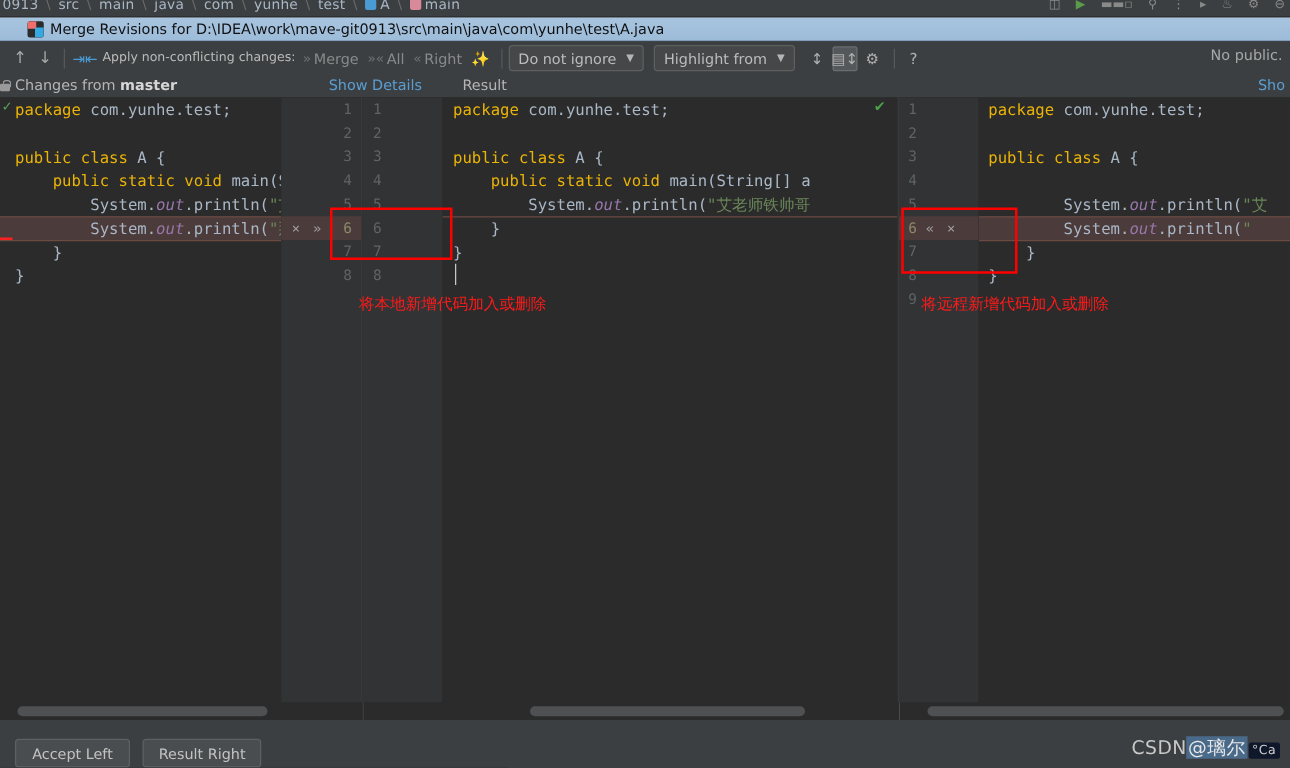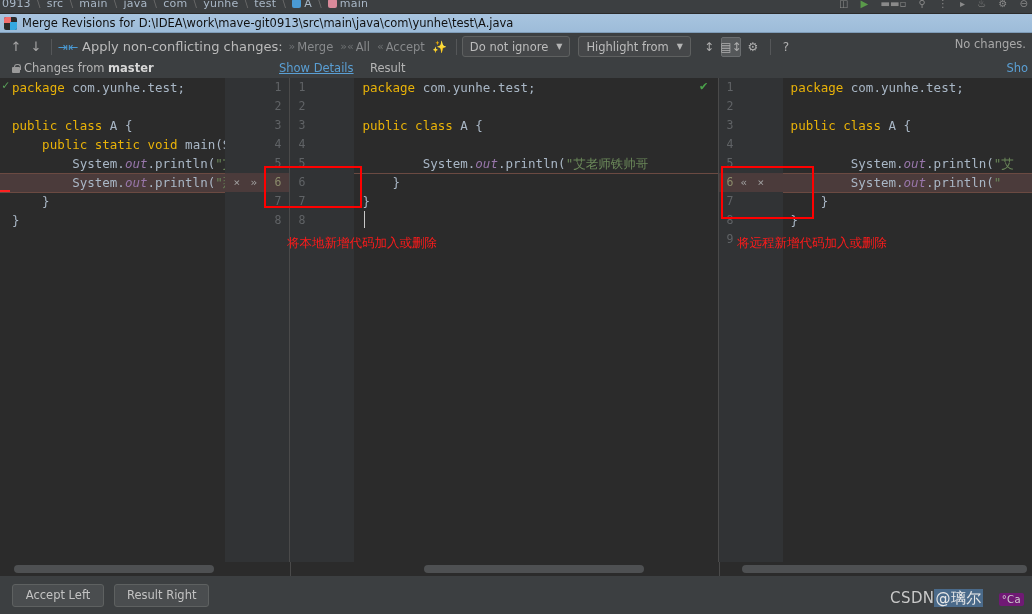--- a/index.html
+++ b/index.html
@@ -35,21 +35,21 @@
   
   .dialog {
     position: absolute; left: 0; top: 14px;
     width: 1032px; height: 600px;
     background: #3c3f41;
     display: flex; flex-direction: column;
   }
   .titlebar {
     height: 19px; flex: none;
     background: linear-gradient(#a8c4df, #9dbcd9);
-    display: flex; align-items: center; padding-left: 4px;
+    display: flex; align-items: center; padding-left: 22px;
     border-bottom: 1px solid #7f9cb8;
   }
   .app-icon {
     width: 13px; height: 13px; flex: none; margin-right: 5px;
     position: relative; border-radius: 2px; overflow: hidden;
     background: #2b2b2b;
   }
   .app-icon::before {
     content:''; position:absolute; left:0; top:0; width:50%; height:50%;
     background:#f26d6d;
@@ -74,21 +74,21 @@
   .tb-btn {
     width: 20px; height: 20px; display: inline-flex;
     align-items: center; justify-content: center;
     color: #a6a6a6; font-size: 13px; line-height: 1;
   }
   .tb-sep {
     width: 1px; height: 16px; background: #555759; margin: 0 5px; flex: none;
   }
   .merge-icon { color: #4a9ad4; font-size: 12px; position: relative; width:22px; }
   .tb-label {
-    font-size: 13px; color: #bbbbbb; margin: 0 6px 0 3px;
+    font-size: 10px; color: #bbbbbb; margin: 0 6px 0 3px;
   }
   .tb-link {
     font-size: 11.5px; color: #888a8c; margin-right: 7px;
   }
   .tb-chev { color: #6f7274; font-size: 11px; margin-right: 2px; }
   .wand { color: #7e8184; font-size: 12px; margin-right: 4px; }
 
   .combo {
     height: 21px; border: 1px solid #5e6060; border-radius: 3px;
     background: #454749; color: #bcbcbc; font-size: 11.5px;
@@ -209,39 +209,39 @@
   }
   .hbar-track { position: relative; height: 14px; background: #2b2b2b; }
   .hbar-thumb {
     position: absolute; top: 3px; height: 8px; border-radius: 4px;
     background: #4e5052;
   }
 
   
   .bottombar {
     height: 38px; flex: none; background: #3c3f41;
-    display: flex; align-items: center; padding: 0 12px;
+    display: flex; align-items: flex-end; padding: 0 12px;
     position: relative;
   }
   .btn {
     height: 23px; min-width: 92px; padding: 0 12px;
     border: 1px solid #5e6161; border-radius: 3px;
     background: #4a4d4f; color: #c3c3c3; font-size: 11.5px;
     display: inline-flex; align-items: center; justify-content: center;
     margin-right: 10px;
   }
   .watermark {
     position: absolute; right: 8px; bottom: 6px;
     font-size: 15px; color: #c9c9c9; white-space: nowrap;
     letter-spacing: .4px;
   }
   .wm-hl { background: #4a6a8a; color:#e8e8e8; padding: 0 1px; }
   .wm-tag {
-    background: #701a75; color: #cfcfcf; font-size: 10px;
-    padding: 1px 3px; border-radius: 2px; margin-left: 16px;
+    background: #0f172a; color: #cfcfcf; font-size: 10px;
+    padding: 1px 3px; border-radius: 2px; margin-left: 1px;
   }
 </style>
 </head>
 <body>
 
 <div class="screen">
 
   <div class="ide-strip">
     <div class="ide-crumbs">
       <span>0913</span><span class="sep">\</span><span>src</span><span class="sep">\</span><span>main</span><span class="sep">\</span><span>java</span><span class="sep">\</span><span>com</span><span class="sep">\</span><span>yunhe</span><span class="sep">\</span><span>test</span><span class="sep">\</span><span class="ic"></span><span>A</span><span class="sep">\</span><span class="ic pink"></span><span>main</span>
@@ -270,44 +270,44 @@
       <div class="tb-btn">↑</div>
       <div class="tb-btn">↓</div>
       <div class="tb-sep"></div>
       <div class="tb-btn merge-icon">⇥⇤</div>
       <div class="tb-label">Apply non-conflicting changes:</div>
       <span class="tb-chev">»</span>
       <span class="tb-link">Merge</span>
       <span class="tb-chev">»«</span>
       <span class="tb-link">All</span>
       <span class="tb-chev">«</span>
-      <span class="tb-link">Accept</span>
+      <span class="tb-link">Right</span>
       <span class="wand">✨</span>
       <div class="tb-sep"></div>
       <div class="combo">
         <span>Do not ignore</span>
         <span class="caret">▼</span>
       </div>
       <div class="combo">
         <span>Highlight from</span>
         <span class="caret">▼</span>
       </div>
       <div class="icon-sq">↕</div>
       <div class="icon-sq active">▤↕</div>
       <div class="icon-sq">⚙</div>
       <div class="tb-sep"></div>
       <div class="icon-sq">?</div>
-      <div class="tb-right">No changes. </div>
+      <div class="tb-right">No public. </div>
     </div>
 
     <div class="headerrow">
-      <div class="hdr" style="left:12px;">
+      <div class="hdr" style="left:0;">
         <span class="lock"></span><span>Changes from </span><b>master</b>
       </div>
-      <div class="hdr link" style="left:279px;text-decoration:underline;">Show Details</div>
+      <div class="hdr link" style="left:263px;">Show Details</div>
       <div class="hdr" style="left:370px;">Result</div>
       <div class="hdr link" style="right:4px;">Sho</div>
     </div>
 
     <div class="editors">
 
       <div class="pane left">
         <div class="code">
           <span class="greenchk">✓</span>
           <div class="band" style="top:95px;"></div>
@@ -351,20 +351,21 @@
           <div class="ln lefty" style="top:76px;">5</div>
           <div class="ln lefty" style="top:95px;">6</div>
           <div class="ln lefty" style="top:114px;">7</div>
           <div class="ln lefty" style="top:133px;">8</div>
         </div>
         <div class="code">
           <div class="band-edge-top" style="top:95px;"></div>
           <div class="cline" style="top:0px;left:8px;"><span class="kw">package</span> com.yunhe.test;</div>
           <div class="cline" style="top:19px;left:8px;"></div>
           <div class="cline" style="top:38px;left:8px;"><span class="kw">public class</span> A {</div>
+          <div class="cline" style="top:57px;left:8px;">    <span class="kw">public static void</span> main(String[] a</div>
           <div class="cline" style="top:76px;left:8px;">        System.<span class="fld">out</span>.println(<span class="st">"艾老师铁帅哥</span></div>
           <div class="cline" style="top:95px;left:8px;">    }</div>
           <div class="cline" style="top:114px;left:8px;">}</div>
           <div class="caret-bar" style="left:10px;top:133px;height:17px;"></div>
           <div class="check" style="right:10px;top:0px;">✔</div>
         </div>
       </div>
 
       <div class="pane-split"></div>
 

